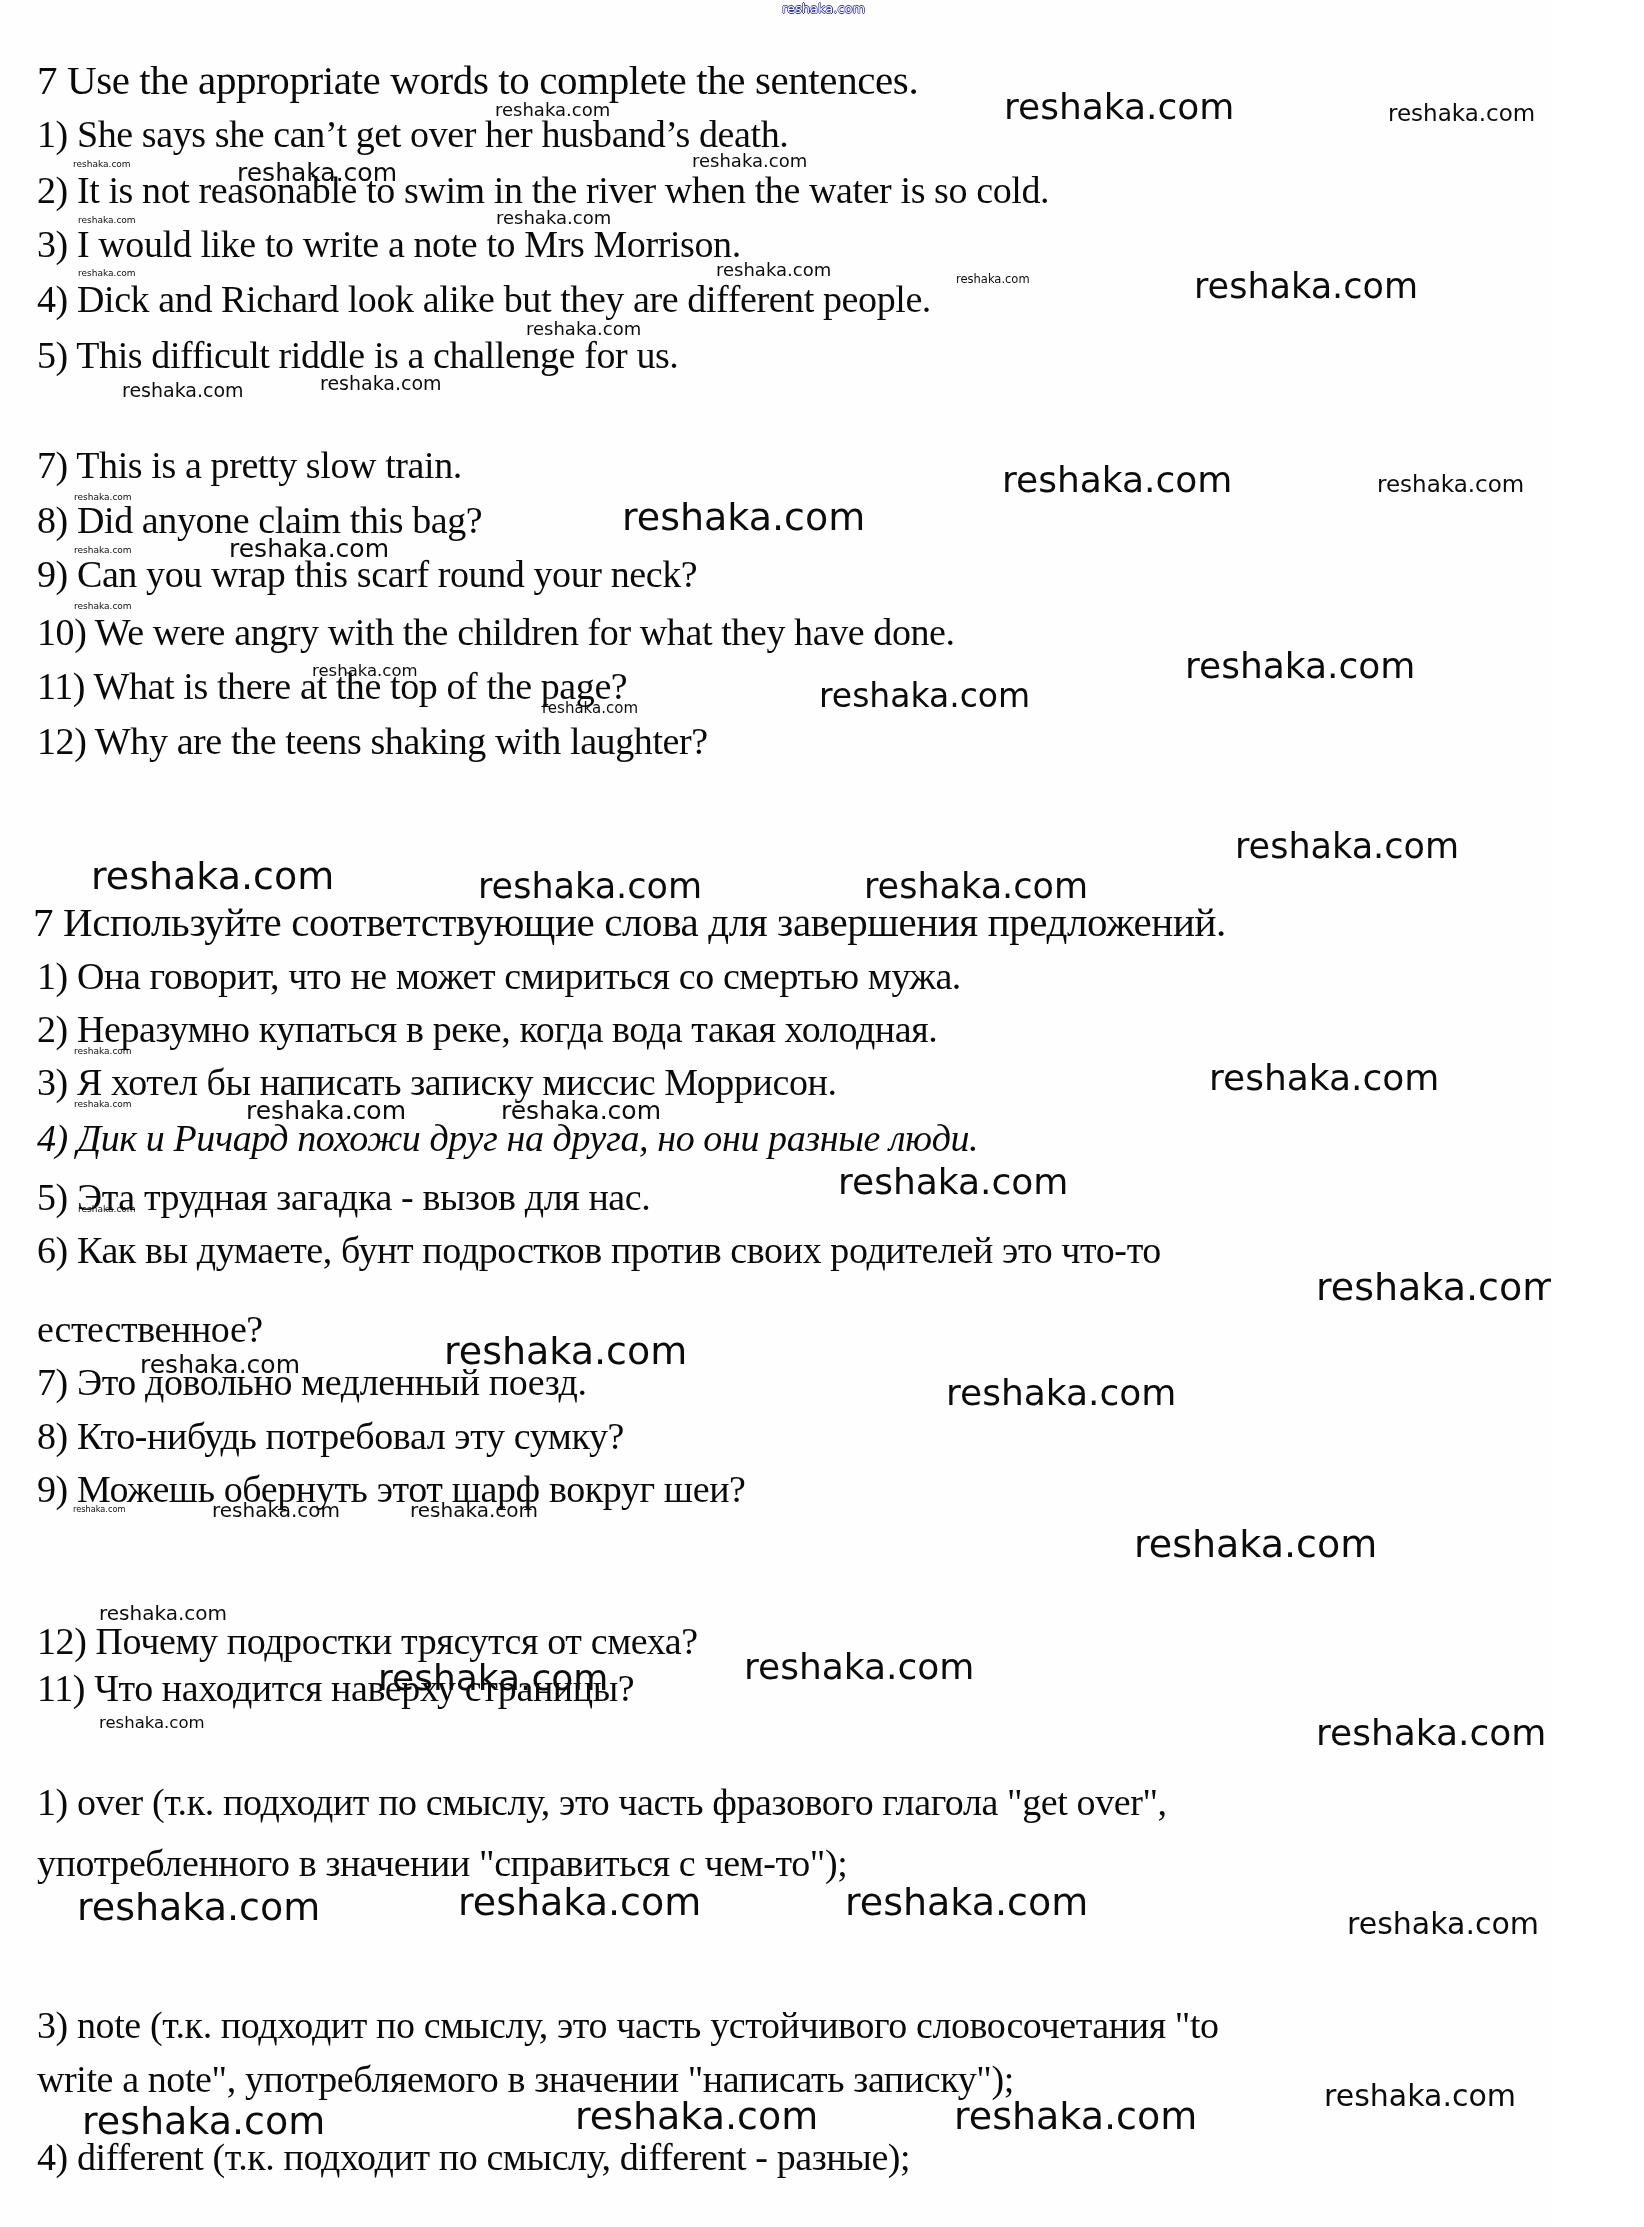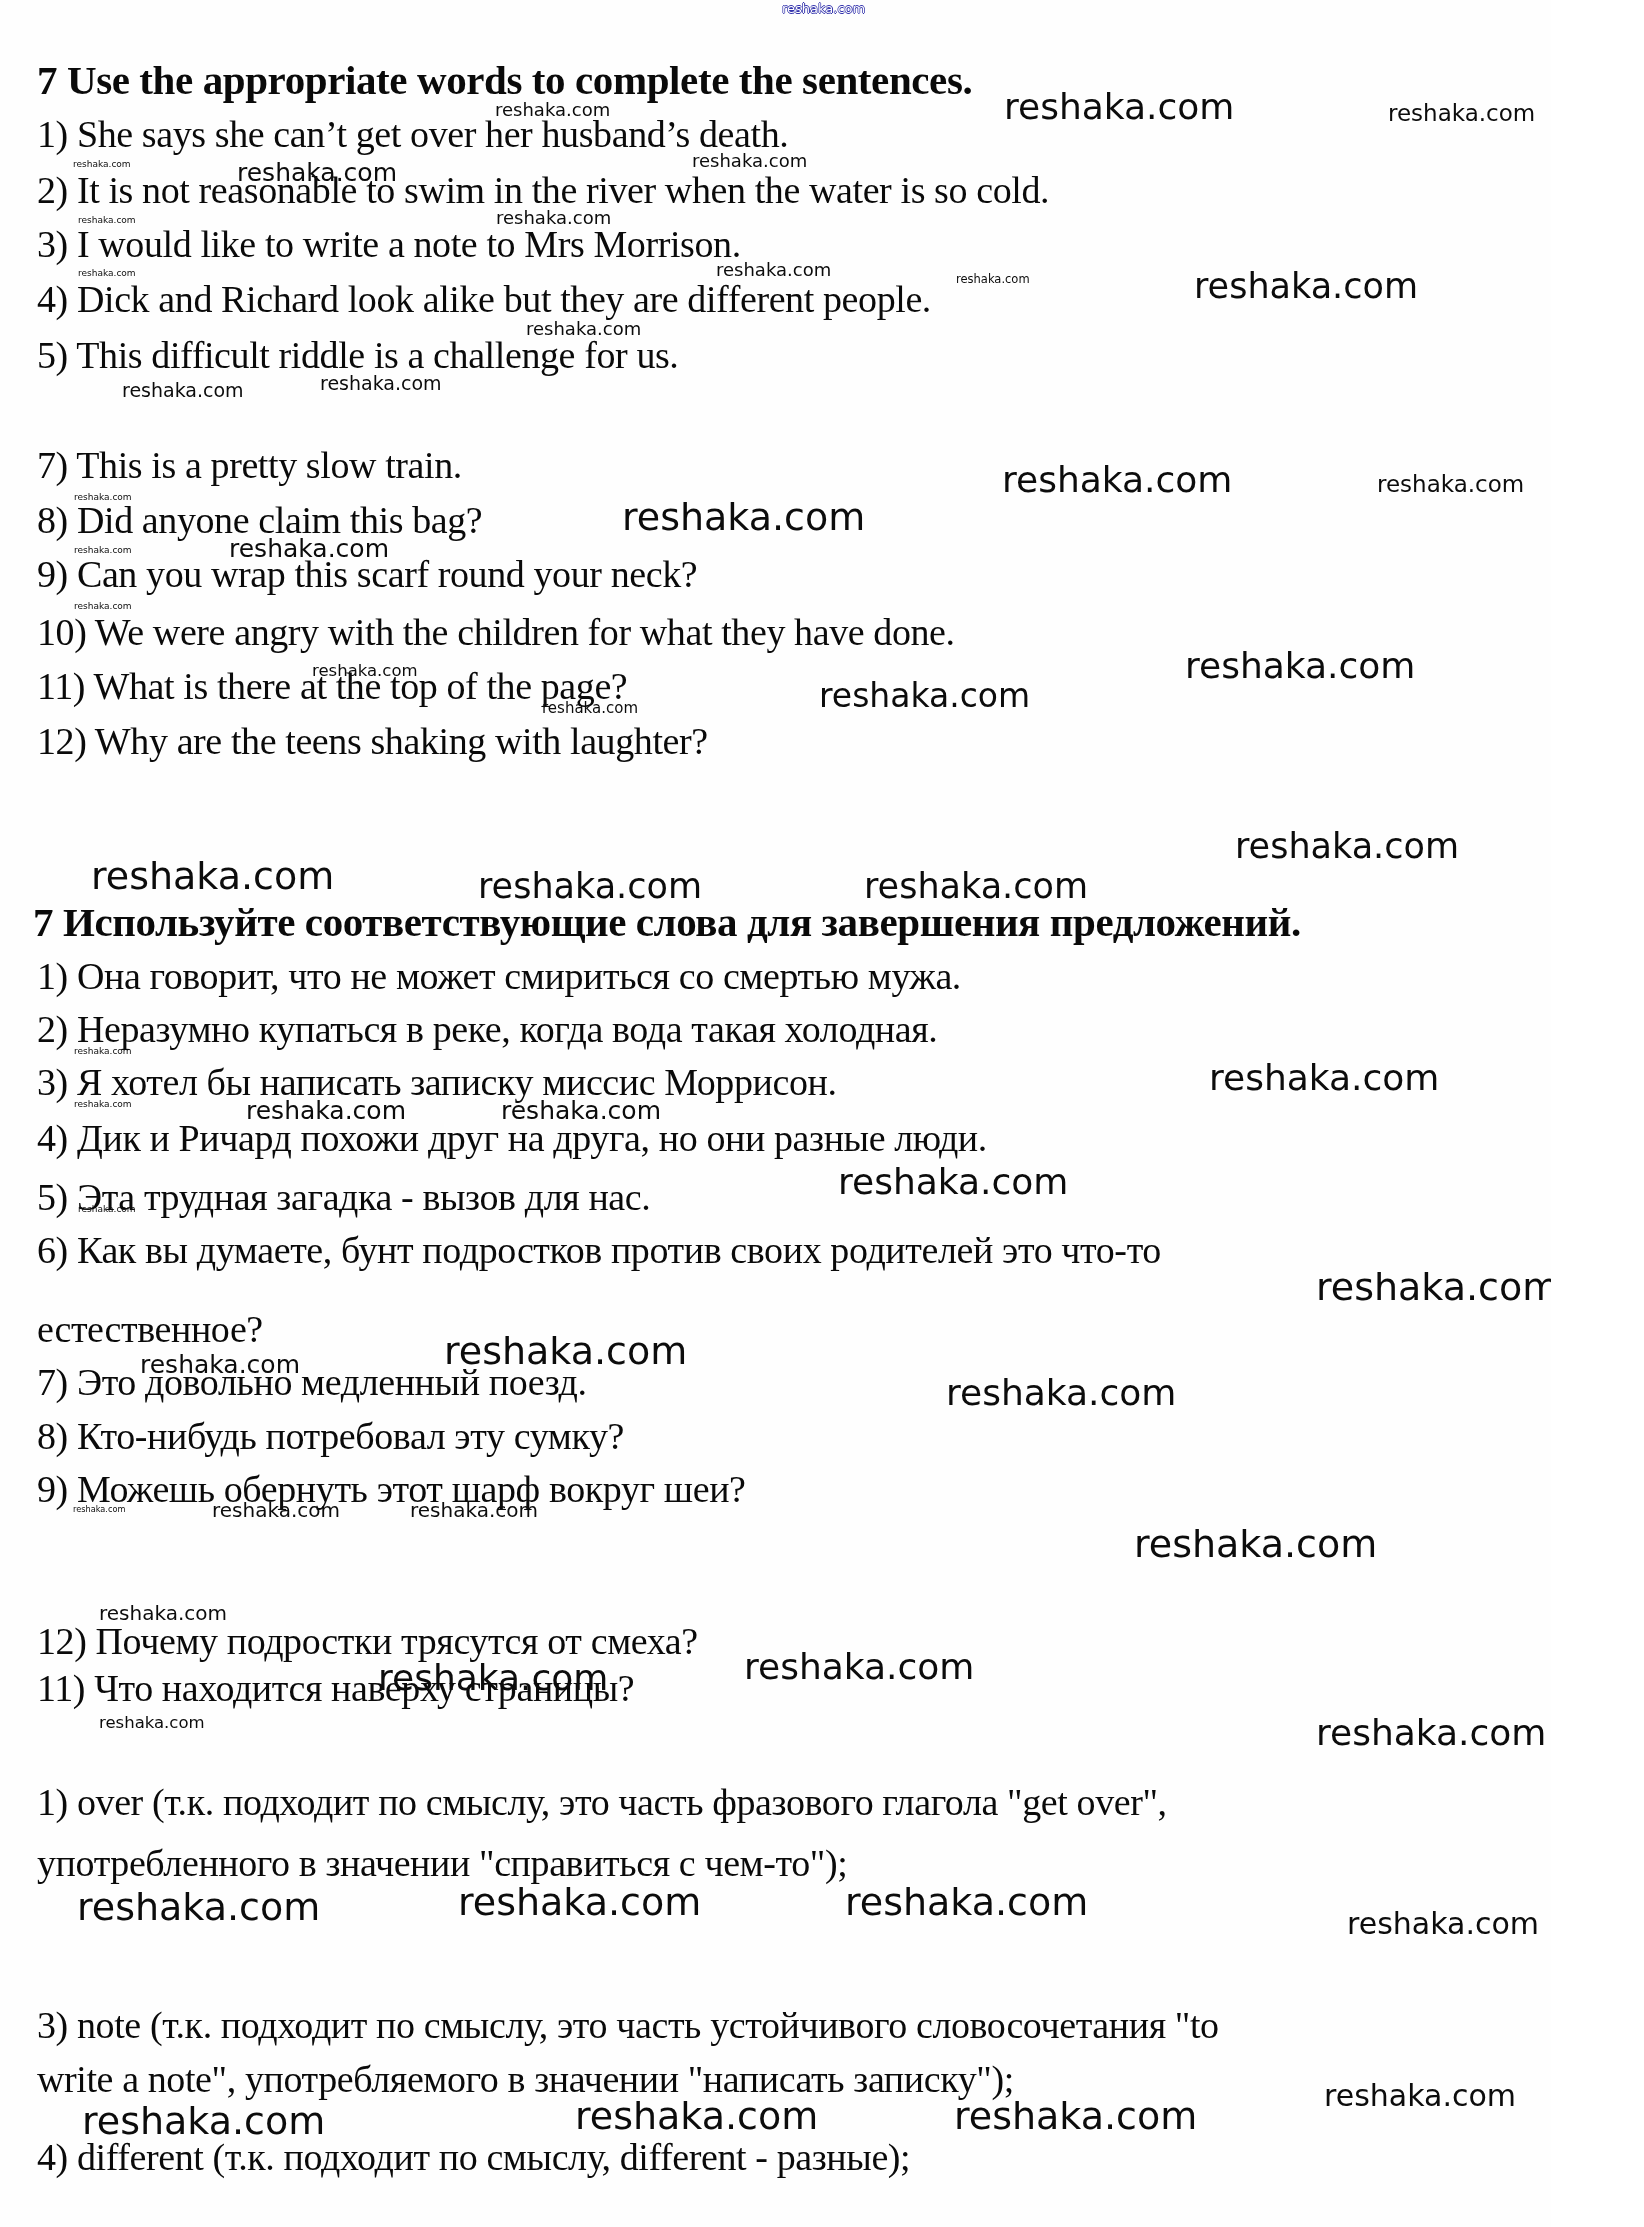--- a/index.html
+++ b/index.html
@@ -4,21 +4,21 @@
 <style>
   html,body { margin:0; padding:0; background:#ffffff; }
   #page {
     position:relative; width:1551px; height:2227px; background:#fefefe;
     font-family:"Liberation Serif","DejaVu Serif",serif; color:#0a0a0a; overflow:hidden;
   }
   .line {
     position:absolute; left:37px; white-space:nowrap;
     font-size:38px; letter-spacing:-0.4px; line-height:1.1;
   }
-  .title { font-size:41px; font-weight:700; letter-spacing:-0.4px; }
+  .title { font-size:41px; font-weight:400; letter-spacing:-0.4px; }
   .wm {
     position:absolute; font-family:"DejaVu Sans","Liberation Sans",sans-serif;
     color:#0c0c0c; white-space:nowrap; line-height:1;
   }
   .wm-blue {
     color:#ffffff;
     text-shadow:-0.8px 0 #3535ad, 0.8px 0 #3535ad, 0 -0.8px #3535ad, 0 0.8px #3535ad;
     font-weight:500;
   }
 </style>
@@ -39,21 +39,21 @@
   <div class="line" style="top:500px;">8) Did anyone claim this bag?</div>
   <div class="line" style="top:554px;">9) Can you wrap this scarf round your neck?</div>
   <div class="line" style="top:612px;">10) We were angry with the children for what they have done.</div>
   <div class="line" style="top:666px;">11) What is there at the top of the page?</div>
   <div class="line" style="top:721px;">12) Why are the teens shaking with laughter?</div>
 
   <div class="line title" style="top:900px; left:33px;">7 Используйте соответствующие слова для завершения предложений.</div>
   <div class="line" style="top:956px;">1) Она говорит, что не может смириться со смертью мужа.</div>
   <div class="line" style="top:1009px;">2) Неразумно купаться в реке, когда вода такая холодная.</div>
   <div class="line" style="top:1062px;">3) Я хотел бы написать записку миссис Моррисон.</div>
-  <div class="line" style="top:1118px;">4) Дик и Ричард похожи друг на друга, но они разные люди.</div>
+  <div class="line" style="top:1118px;font-style:italic;">4) Дик и Ричард похожи друг на друга, но они разные люди.</div>
   <div class="line" style="top:1177px;">5) Эта трудная загадка - вызов для нас.</div>
   <div class="line" style="top:1230px;">6) Как вы думаете, бунт подростков против своих родителей это что-то</div>
   <div class="line" style="top:1309px;">естественное?</div>
   <div class="line" style="top:1362px;">7) Это довольно медленный поезд.</div>
   <div class="line" style="top:1416px;">8) Кто-нибудь потребовал эту сумку?</div>
   <div class="line" style="top:1469px;">9) Можешь обернуть этот шарф вокруг шеи?</div>
   <div class="line" style="top:1660px;margin-top:8px;">11) Что находится наверху страницы?</div>
   <div class="line" style="top:1621px;">12) Почему подростки трясутся от смеха?</div>
 
   <div class="line" style="top:1782px;">1) over (т.к. подходит по смыслу, это часть фразового глагола "get over",</div>

